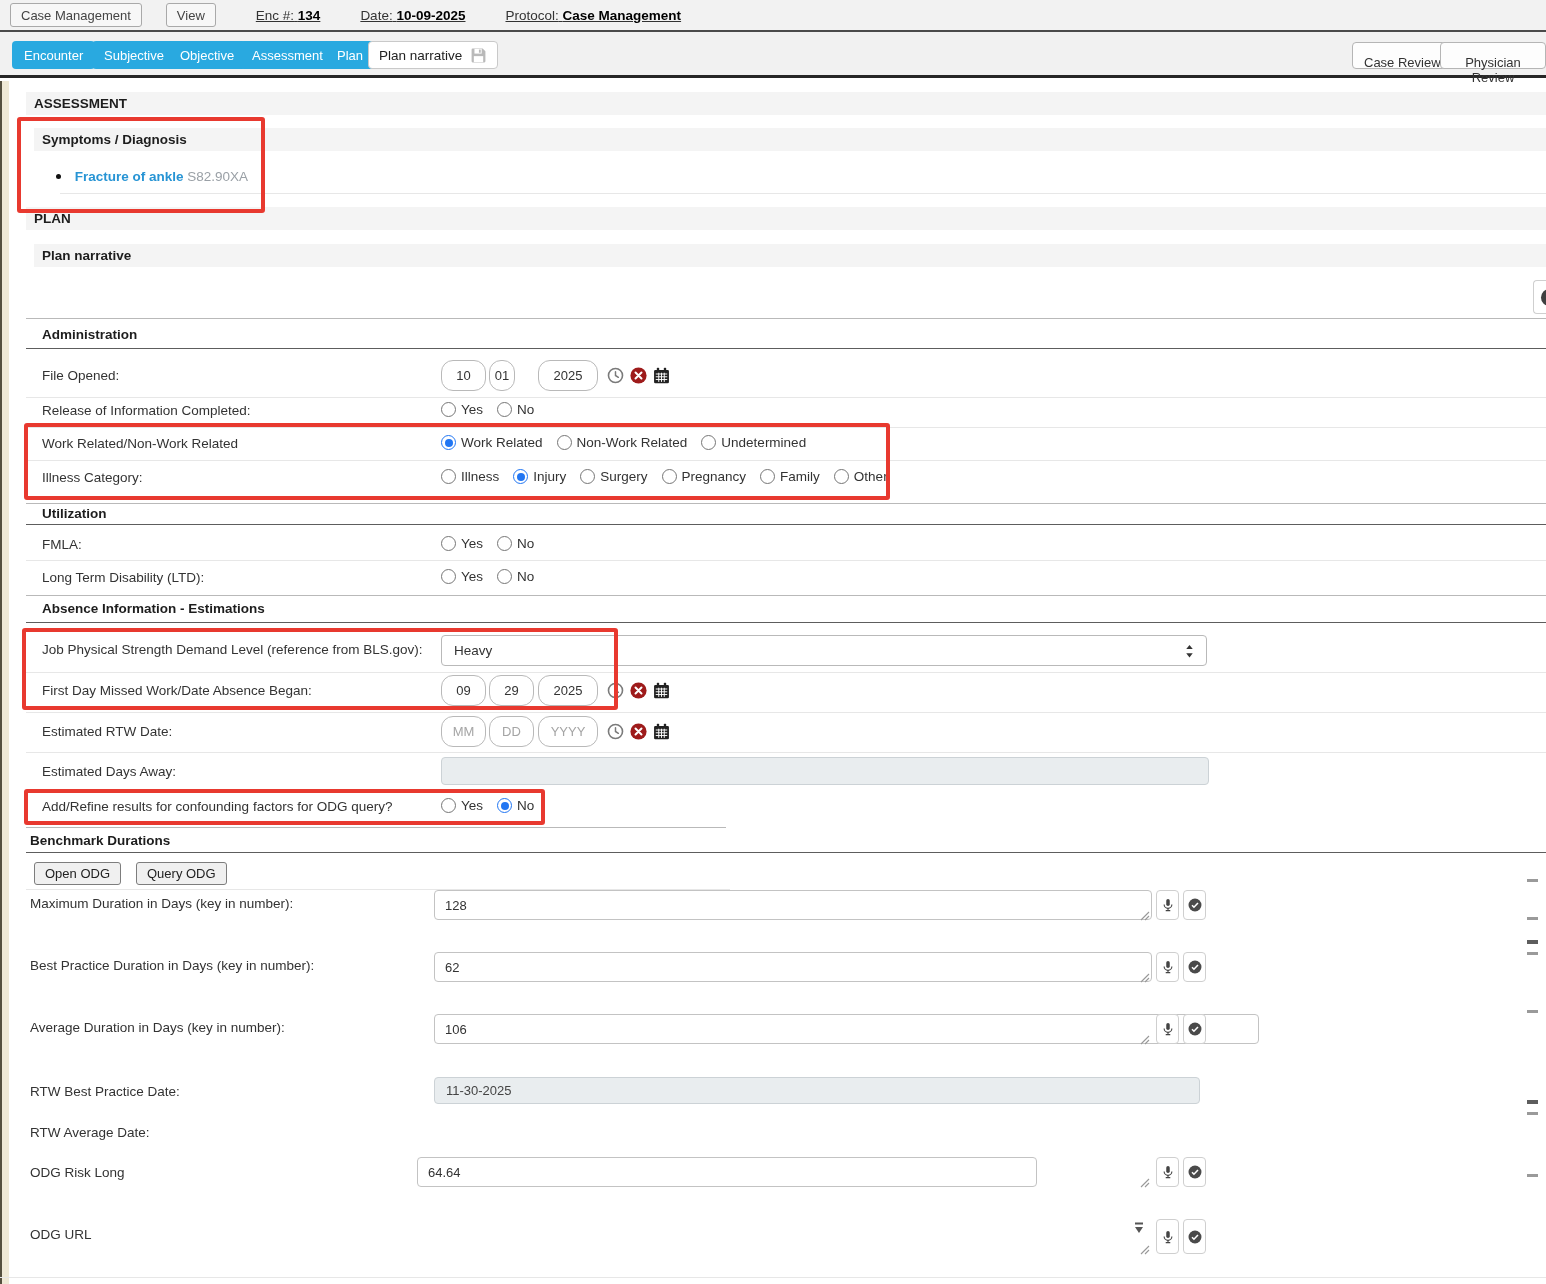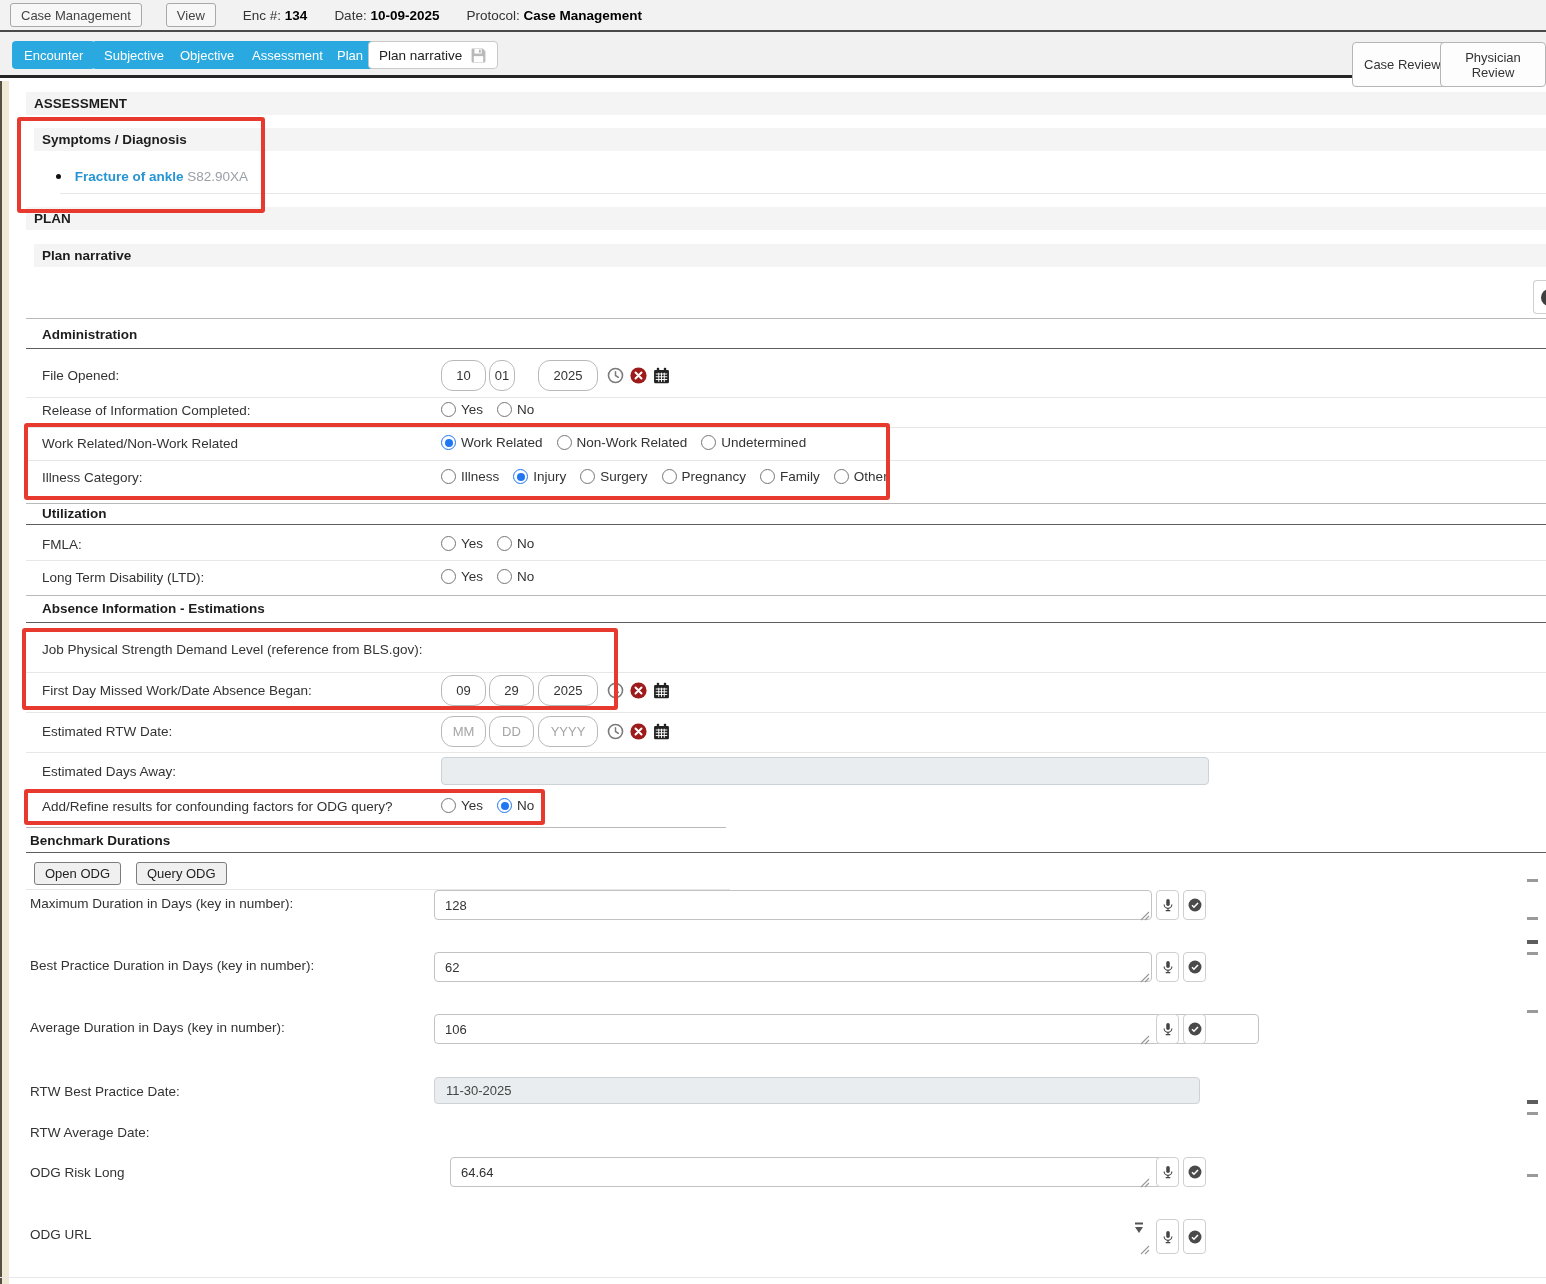--- a/index.html
+++ b/index.html
@@ -12,36 +12,36 @@
   
   .topbar {
     position:absolute; left:0; top:0; right:0; height:32px;
     background:#f2f2f2; border-bottom:2px solid #4a4a4a;
     display:flex; align-items:center; gap:24px; padding-left:10px;
   }
   .gbtn {
     height:24px; padding:0 10px; background:#f7f7f7; border:1px solid #a9a9a9;
     border-radius:3px; font:13px "Liberation Sans",sans-serif; color:#444; cursor:pointer;
   }
-  .meta { margin-left:3px; color:#333; }
+  .meta { margin-left:16px; color:#333;text-decoration:underline; }
   .meta b { color:#000; font-weight:bold; }
   .tabbar {
     position:absolute; left:0; top:32px; right:0; height:46px;
     background:#f1f1f1; border-bottom:3px solid #262626;
   }
   .bluetab {
     position:absolute; top:9px; height:28px; padding:0 12px; border:none; border-radius:4px;
     background:#29a9e0; color:#fff; font:13px "Liberation Sans",sans-serif; cursor:pointer;
   }
   .chip {
     position:absolute; top:9px; height:28px; background:#fff; border:1px solid #c9c9c9;
     border-radius:4px; display:flex; align-items:center; gap:8px; padding:0 10px; color:#222;
   }
   .whtbtn {
-    position:absolute; top:10px; height:45px; padding:4px 11px; background:#fdfdfd;
+    position:absolute; top:10px; height:27px; padding:12px 11px; background:#fdfdfd;
     border:1px solid #b5b5b5; border-radius:4px; font:13px "Liberation Sans",sans-serif; color:#333; cursor:pointer;
   }
   
   .stripe { position:absolute; left:0; top:81px; bottom:0; width:9px; background:#efe9d6; border-left:2px solid #55503f; }
   
   .band { position:absolute; right:0; height:23px; line-height:23px; background:#f4f4f4;
           font-weight:bold; color:#1d1d1d; padding-left:8px; }
   .hdg  { position:absolute; font-weight:bold; color:#1d1d1d; }
   .label{ position:absolute; color:#333; }
   .sep  { position:absolute; right:0; height:0; border-top:1px solid #e7e7e7; }
@@ -269,20 +269,27 @@
         <span class="radio"></span>
         <span>No</span>
       </label>
   </div>
 
   <div class="sep line-md" style="left:26px; top:595px"></div>
   <div class="hdg" style="left:42px; top:601px">Absence Information - Estimations</div>
   <div class="sep line-dk" style="left:26px; top:622px"></div>
 
   <div class="label" style="left:42px; top:642px">Job Physical Strength Demand Level (reference from BLS.gov):</div>
+  <div class="selectbox" style="left:441px; top:635px; width:766px">
+    <span>Heavy</span>
+    <span class="spin"><svg viewBox="0 0 10 16">
+          <path d="M5 1l3.6 4.6H1.4z" fill="#333"></path>
+          <path d="M5 15l3.6-4.6H1.4z" fill="#333"></path>
+        </svg></span>
+  </div>
   <div class="sep" style="left:26px; top:672px"></div>
 
   <div class="label" style="left:42px; top:683px">First Day Missed Work/Date Absence Began:</div>
   <input class="dinp" style="left: 441px; top: 675px; width: 45px;" value="09">
   <input class="dinp" style="left: 489px; top: 675px; width: 45px;" value="29">
   <input class="dinp" style="left: 538px; top: 675px; width: 60px;" value="2025">
   <span class="icon" style="left:607px; top:682px">
       <svg viewBox="0 0 16 16">
         <circle cx="8" cy="8" r="6.6" fill="none" stroke="#7a7a7a" stroke-width="1.5"></circle>
         <path d="M8 4.4V8l2.7 1.7" stroke="#7a7a7a" stroke-width="1.4" fill="none" stroke-linecap="round"></path>
@@ -409,21 +416,21 @@
         <path d="M4.6 8.3l2.2 2.2 4.6-4.8" stroke="#fff" stroke-width="1.8" fill="none"></path>
       </svg>
     </div>
 
   <div class="label" style="left:30px; top:1084px">RTW Best Practice Date:</div>
   <div class="dis" style="left:434px; top:1077px; width:766px; height:27px; line-height:26px">11-30-2025</div>
 
   <div class="label" style="left:30px; top:1125px">RTW Average Date:</div>
 
   <div class="label" style="left:30px; top:1165px">ODG Risk Long</div>
-  <textarea class="ta" style="left: 450px; top: 1157px; width: 718px; height: 30px;">64.64</textarea>
+  <textarea class="ta" style="left: 417px; top: 1157px; width: 620px; height: 30px;">64.64</textarea>
   <span class="grip" style="left:1140px; top:1176px"><svg viewBox="0 0 10 10">
         <path d="M9 1L1 9M9 5L5 9" stroke="#999" stroke-width="1.1" fill="none"></path>
       </svg></span>
   <div class="sidebtn" style="left:1156px; top:1157px; height:30px">
       <svg viewBox="0 0 16 16">
         <rect x="6" y="1.2" width="4" height="8" rx="2" fill="#444"></rect>
         <path d="M3.6 7.4a4.4 4.4 0 0 0 8.8 0" fill="none" stroke="#444" stroke-width="1.3"></path>
         <path d="M8 11.8v2.4M5.4 14.4h5.2" stroke="#444" stroke-width="1.3" fill="none"></path>
       </svg>
     </div>

